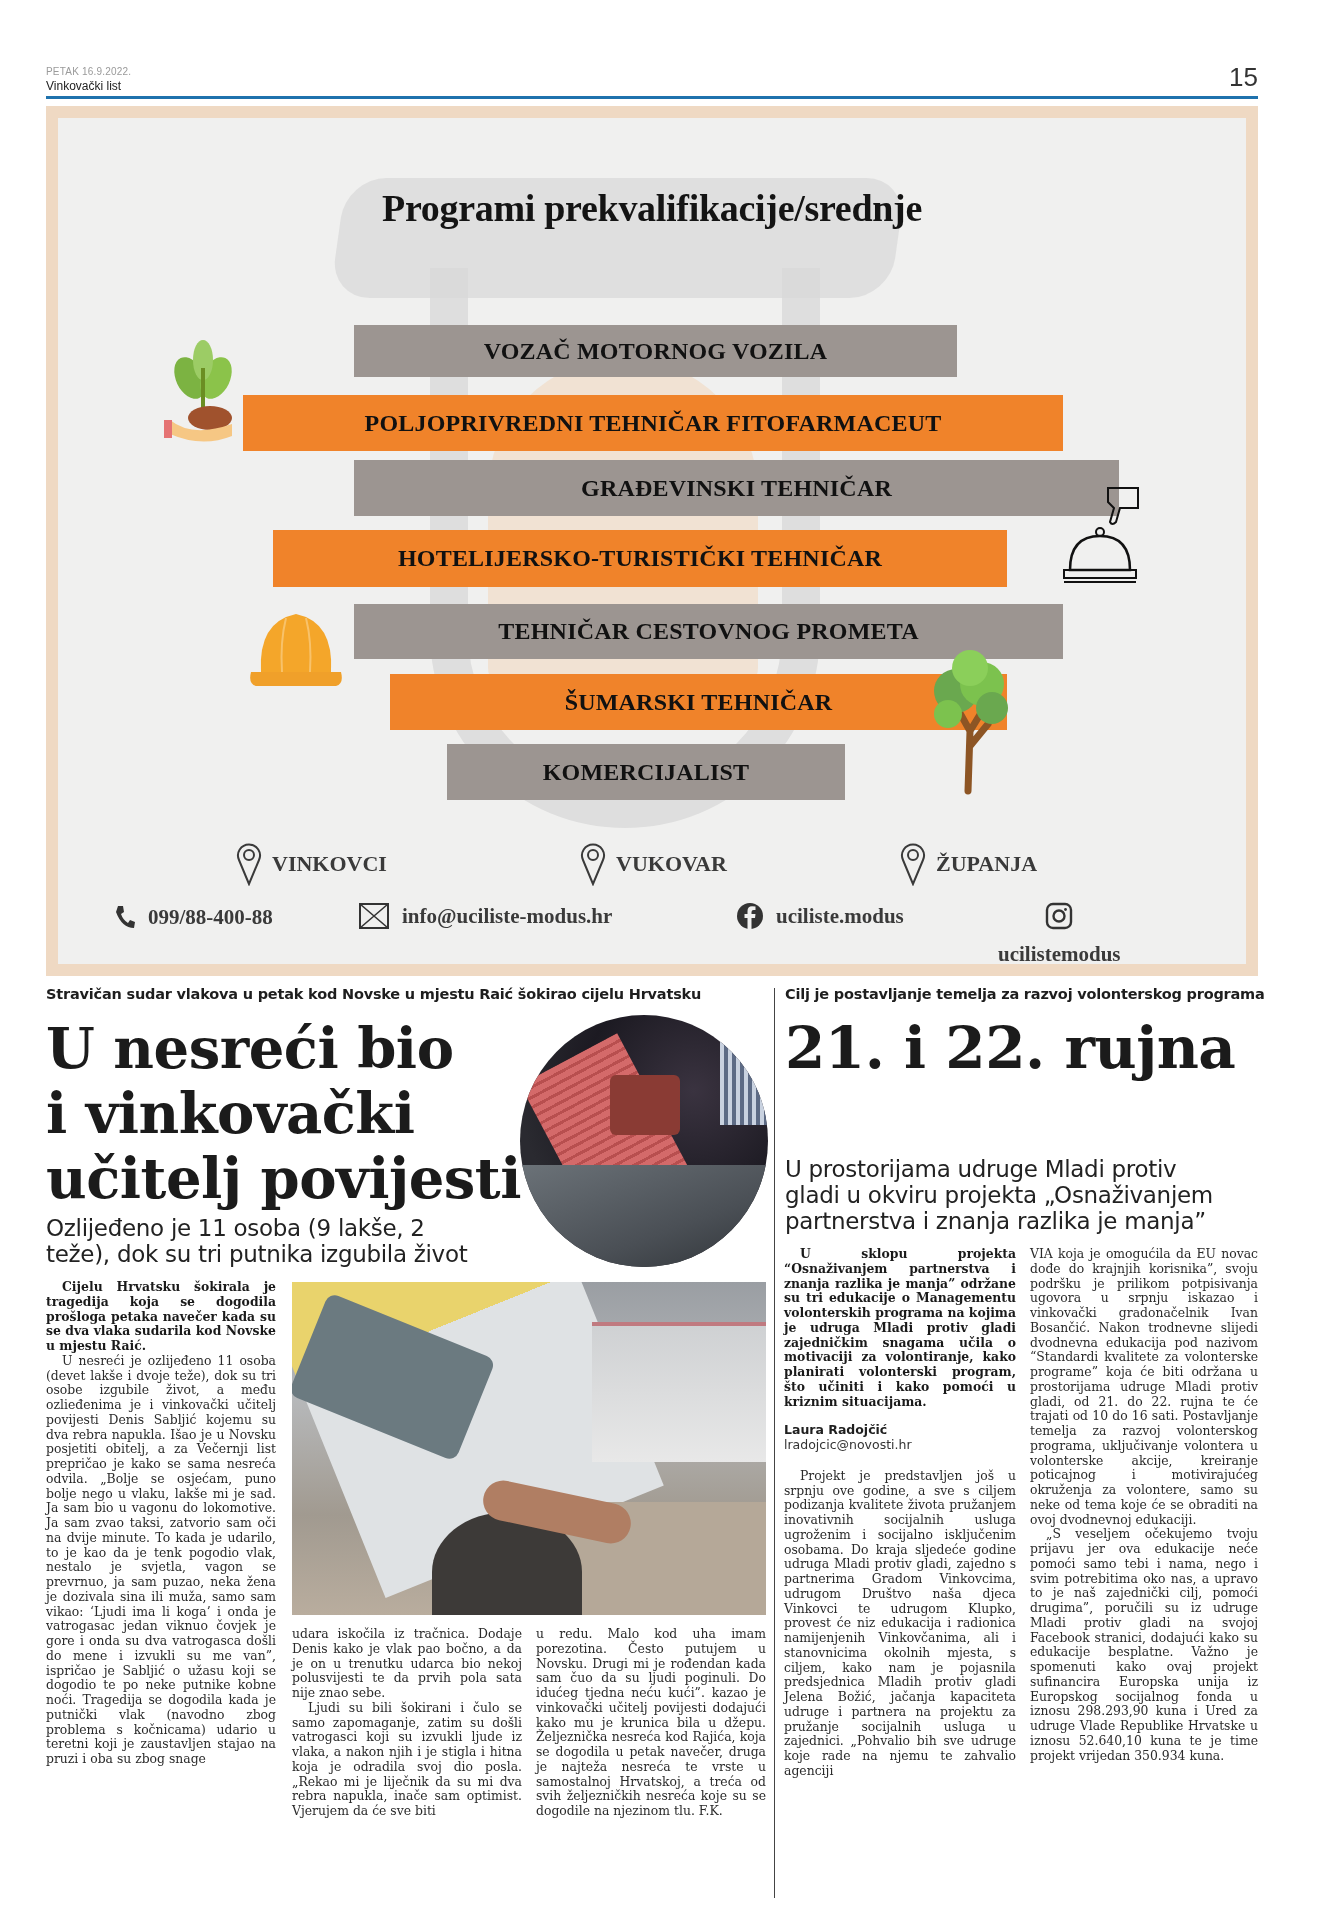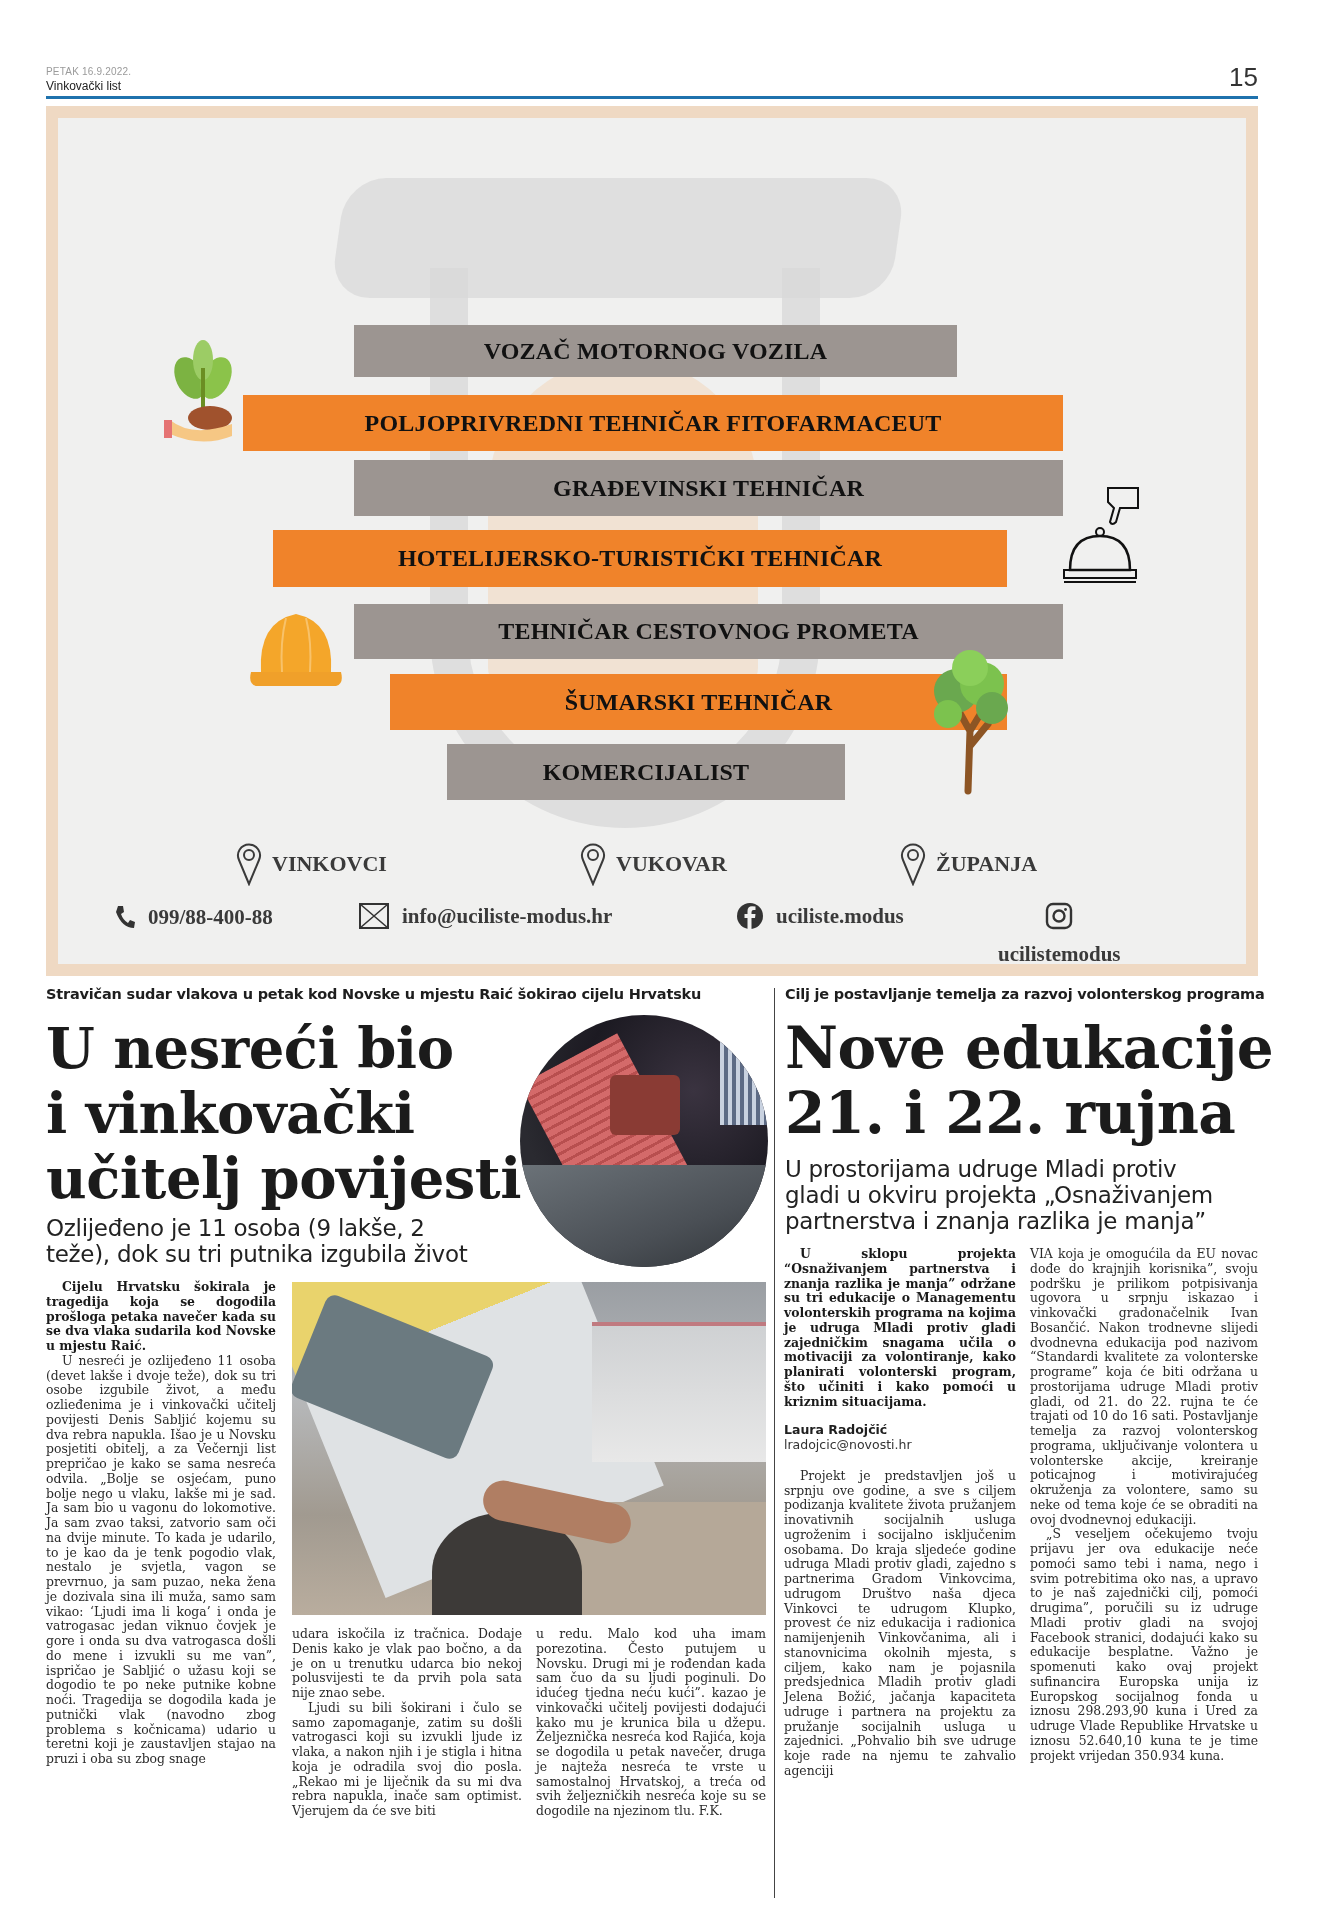--- a/index.html
+++ b/index.html
@@ -52,24 +52,25 @@
 <div class="abs hdr-pub">Vinkovački list</div>
 <div class="abs hdr-page">15</div>
 <div class="abs hdr-line"></div>
 
 <div class="abs ad">
   <div class="ad-inner">
     <div class="cap-shape"></div>
     <div class="cap-body2"></div>
     <div class="cap-body"></div>
 
+    <div class="ad-title" style="top:68px;">Programi prekvalifikacije/srednje</div>
 
     <div class="bar gray" style="left:296px; top:207px; width:603px; height:52px;">VOZAČ MOTORNOG VOZILA</div>
     <div class="bar orange" style="left:185px; top:277px; width:820px; height:56px;">POLJOPRIVREDNI TEHNIČAR FITOFARMACEUT</div>
-    <div class="bar gray" style="left:296px; top:342px; width:709px; height:56px;">GRAĐEVINSKI TEHNIČAR</div>
+    <div class="bar gray" style="left:296px; top:342px; width:765px; height:56px;">GRAĐEVINSKI TEHNIČAR</div>
     <div class="bar orange" style="left:215px; top:412px; width:734px; height:57px;">HOTELIJERSKO-TURISTIČKI TEHNIČAR</div>
     <div class="bar gray" style="left:296px; top:486px; width:709px; height:55px;">TEHNIČAR CESTOVNOG PROMETA</div>
     <div class="bar orange" style="left:332px; top:556px; width:617px; height:56px;">ŠUMARSKI TEHNIČAR</div>
     <div class="bar gray" style="left:389px; top:626px; width:398px; height:56px;">KOMERCIJALIST</div>
 
     <svg class="abs" style="left:104px; top:220px;" width="80" height="110" viewBox="0 0 80 110">
       <ellipse cx="28" cy="40" rx="14" ry="22" fill="#7cb342" transform="rotate(-25 28 40)"></ellipse>
       <ellipse cx="54" cy="40" rx="14" ry="22" fill="#8bc34a" transform="rotate(25 54 40)"></ellipse>
       <ellipse cx="41" cy="22" rx="10" ry="20" fill="#9ccc65"></ellipse>
       <rect x="39" y="30" width="4" height="45" fill="#6b8e23"></rect>
@@ -189,21 +190,20 @@
   <p>Ljudi su bili šokirani i čulo se samo zapomaganje, zatim su došli vatrogasci koji su izvukli ljude iz vlaka, a nakon njih i je stigla i hitna koja je odradila svoj dio posla. „Rekao mi je liječnik da su mi dva rebra napukla, inače sam optimist. Vjerujem da će sve biti</p>
 </div>
 <div class="abs col" style="left:536px; top:1627px; width:230px;">
   <p class="noindent">u redu. Malo kod uha imam porezotina. Često putujem u Novsku. Drugi mi je rođendan kada sam čuo da su ljudi poginuli. Do idućeg tjedna neću kući”. kazao je vinkovački učitelj povijesti dodajući kako mu je krunica bila u džepu. Željeznička nesreća kod Rajića, koja se dogodila u petak navečer, druga je najteža nesreća te vrste u samostalnoj Hrvatskoj, a treća od svih željezničkih nesreća koje su se dogodile na njezinom tlu. F.K.</p>
 </div>
 
 <div class="abs divider"></div>
 
 <div class="abs kicker" style="left:785px; top:986px;">Cilj je postavljanje temelja za razvoj volonterskog programa</div>
 <div class="abs headline" style="left:785px; top:1016px; font-size:58px;">
-  <div>Nove edukacije</div>
   <div>21. i 22. rujna</div>
 </div>
 <div class="abs subhead" style="left:785px; top:1147px; width:480px;margin-top:9px;">
   <div>U prostorijama udruge Mladi protiv</div>
   <div>gladi u okviru projekta „Osnaživanjem</div>
   <div>partnerstva i znanja razlika je manja”</div>
 </div>
 
 <div class="abs col" style="left:784px; top:1247px; width:232px;">
   <p class="lead">U sklopu projekta “Osnaživanjem partnerstva i znanja razlika je manja” održane su tri edukacije o Managementu volonterskih programa na kojima je udruga Mladi protiv gladi zajedničkim snagama učila o motivaciji za volontiranje, kako planirati volonterski program, što učiniti i kako pomoći u kriznim situacijama.</p>

